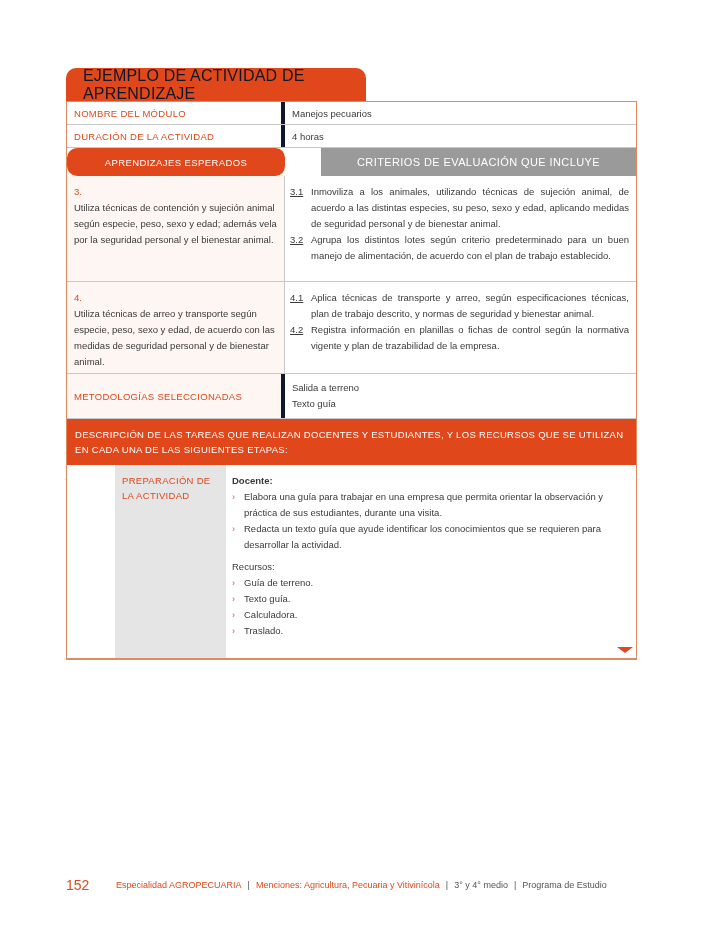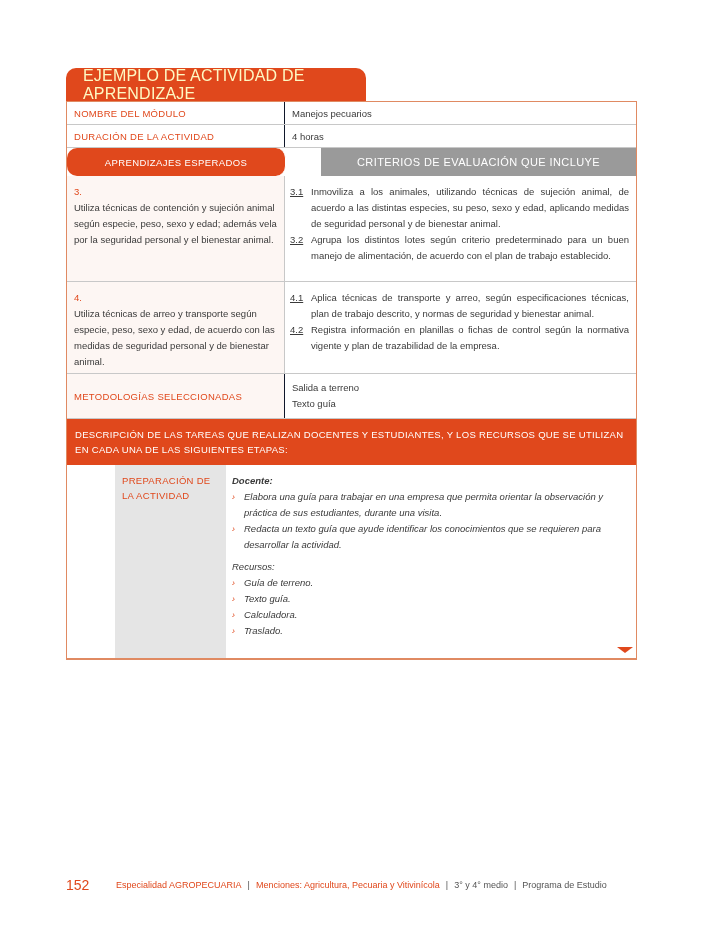--- a/index.html
+++ b/index.html
@@ -4,34 +4,34 @@
   <style>
     html, body { margin: 0; padding: 0; }
     body {
       width: 720px; height: 932px; background: #ffffff; position: relative;
       font-family: "DejaVu Sans Condensed", "DejaVu Sans", sans-serif;
       color: #3a3a3a;
     }
     .page-tab {
       position: absolute; left: 66px; top: 68px; width: 300px; height: 34px;
       background: #e0481c; border-radius: 10px 10px 0 0;
-      color: #fef9c3; font-size: 16px; letter-spacing: 0.2px;
+      color: #0f172a; font-size: 16px; letter-spacing: 0.2px;
       display: flex; align-items: center; padding-left: 17px; box-sizing: border-box;
       font-family: "Liberation Sans", sans-serif;
     }
     .frame {
       position: absolute; left: 66px; top: 101px; width: 571px;
       border: 1.5px solid #e08a62; box-sizing: border-box;
       border-bottom: 2px solid #e08a62;
     }
     .row { display: flex; border-bottom: 1px solid #c8c8c8; }
     .row:last-child { border-bottom: none; }
     .lbl {
       width: 218px; flex-shrink: 0; box-sizing: border-box;
-      border-right: 1px solid #0f172a;
+      border-right: 4px solid #0f172a;
       padding: 7px 7px; font-size: 9.5px; color: #e0481c; letter-spacing: 0.3px;
       display: flex; align-items: center;
       font-family: "Liberation Sans", sans-serif;
     }
     .val {
       flex: 1; padding: 0 7px; font-size: 9.5px; color: #3a3a3a;
       display: flex; align-items: center;
       font-family: "Liberation Sans", sans-serif;
     }
     .info-row { height: 22px; }
@@ -72,21 +72,21 @@
       border-bottom: none;
     }
     .prep-row { display: flex; min-height: 190px; }
     .prep-lbl {
       width: 111px; flex-shrink: 0; background: #e5e5e5; padding: 8px 7px;
       font-size: 9.5px; color: #e0481c; line-height: 15px; letter-spacing: 0.3px;
       font-family: "Liberation Sans", sans-serif; box-sizing: border-box; margin-left: 48px;
     }
     .prep-body {
       flex: 1; padding: 8px 8px 19px 6px; font-size: 9.5px; line-height: 16px;
-      font-family: "Liberation Sans", sans-serif; color: #3a3a3a; position: relative; font-style: italic;
+      font-family: "Liberation Sans", sans-serif; color: #3a3a3a; position: relative;
     }
     .sub-head { font-weight: bold; color: #3a3a3a; }
     .sub-head.res { font-weight: normal; margin-top: 6px; }
     .bullet { display: flex; }
     .bullet-mark { width: 12px; flex-shrink: 0; color: #e0481c; font-size: 9px; }
     .bullet-text { flex: 1; }
     .down-arrow {
       position: absolute; right: 3px; bottom: 5px; width: 0; height: 0;
       border-left: 8px solid transparent; border-right: 8px solid transparent;
       border-top: 6px solid #e0481c;

